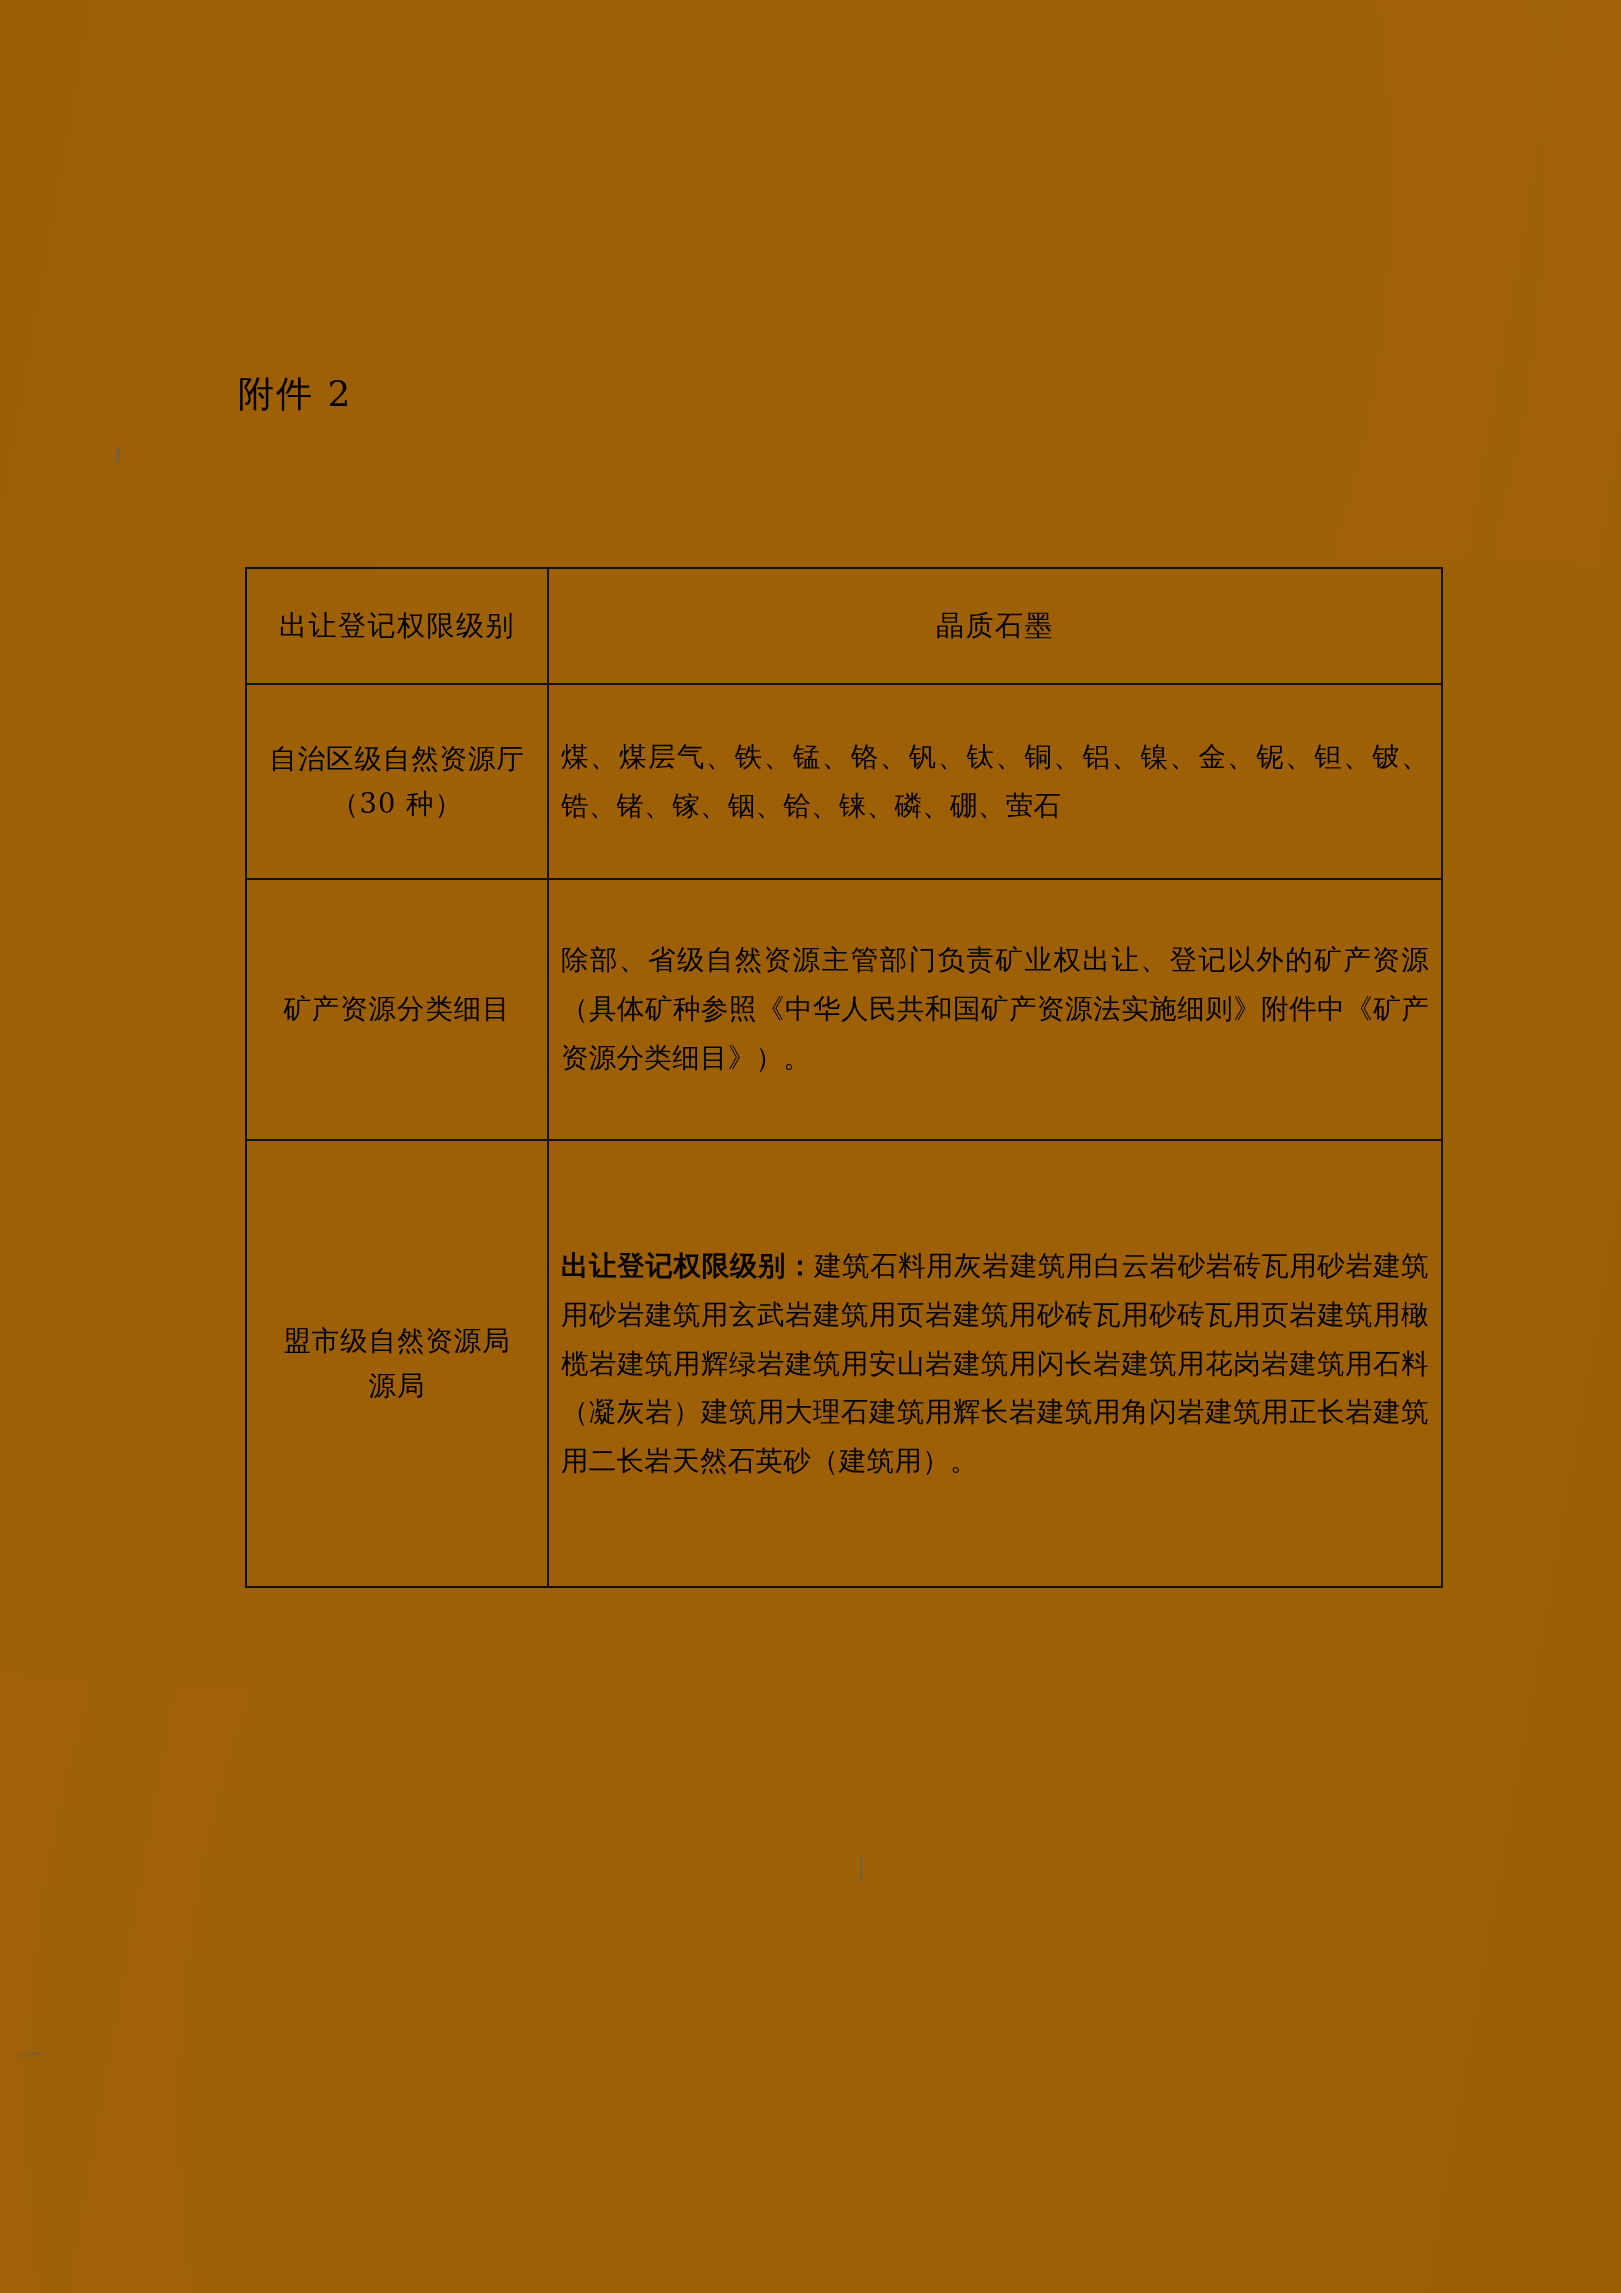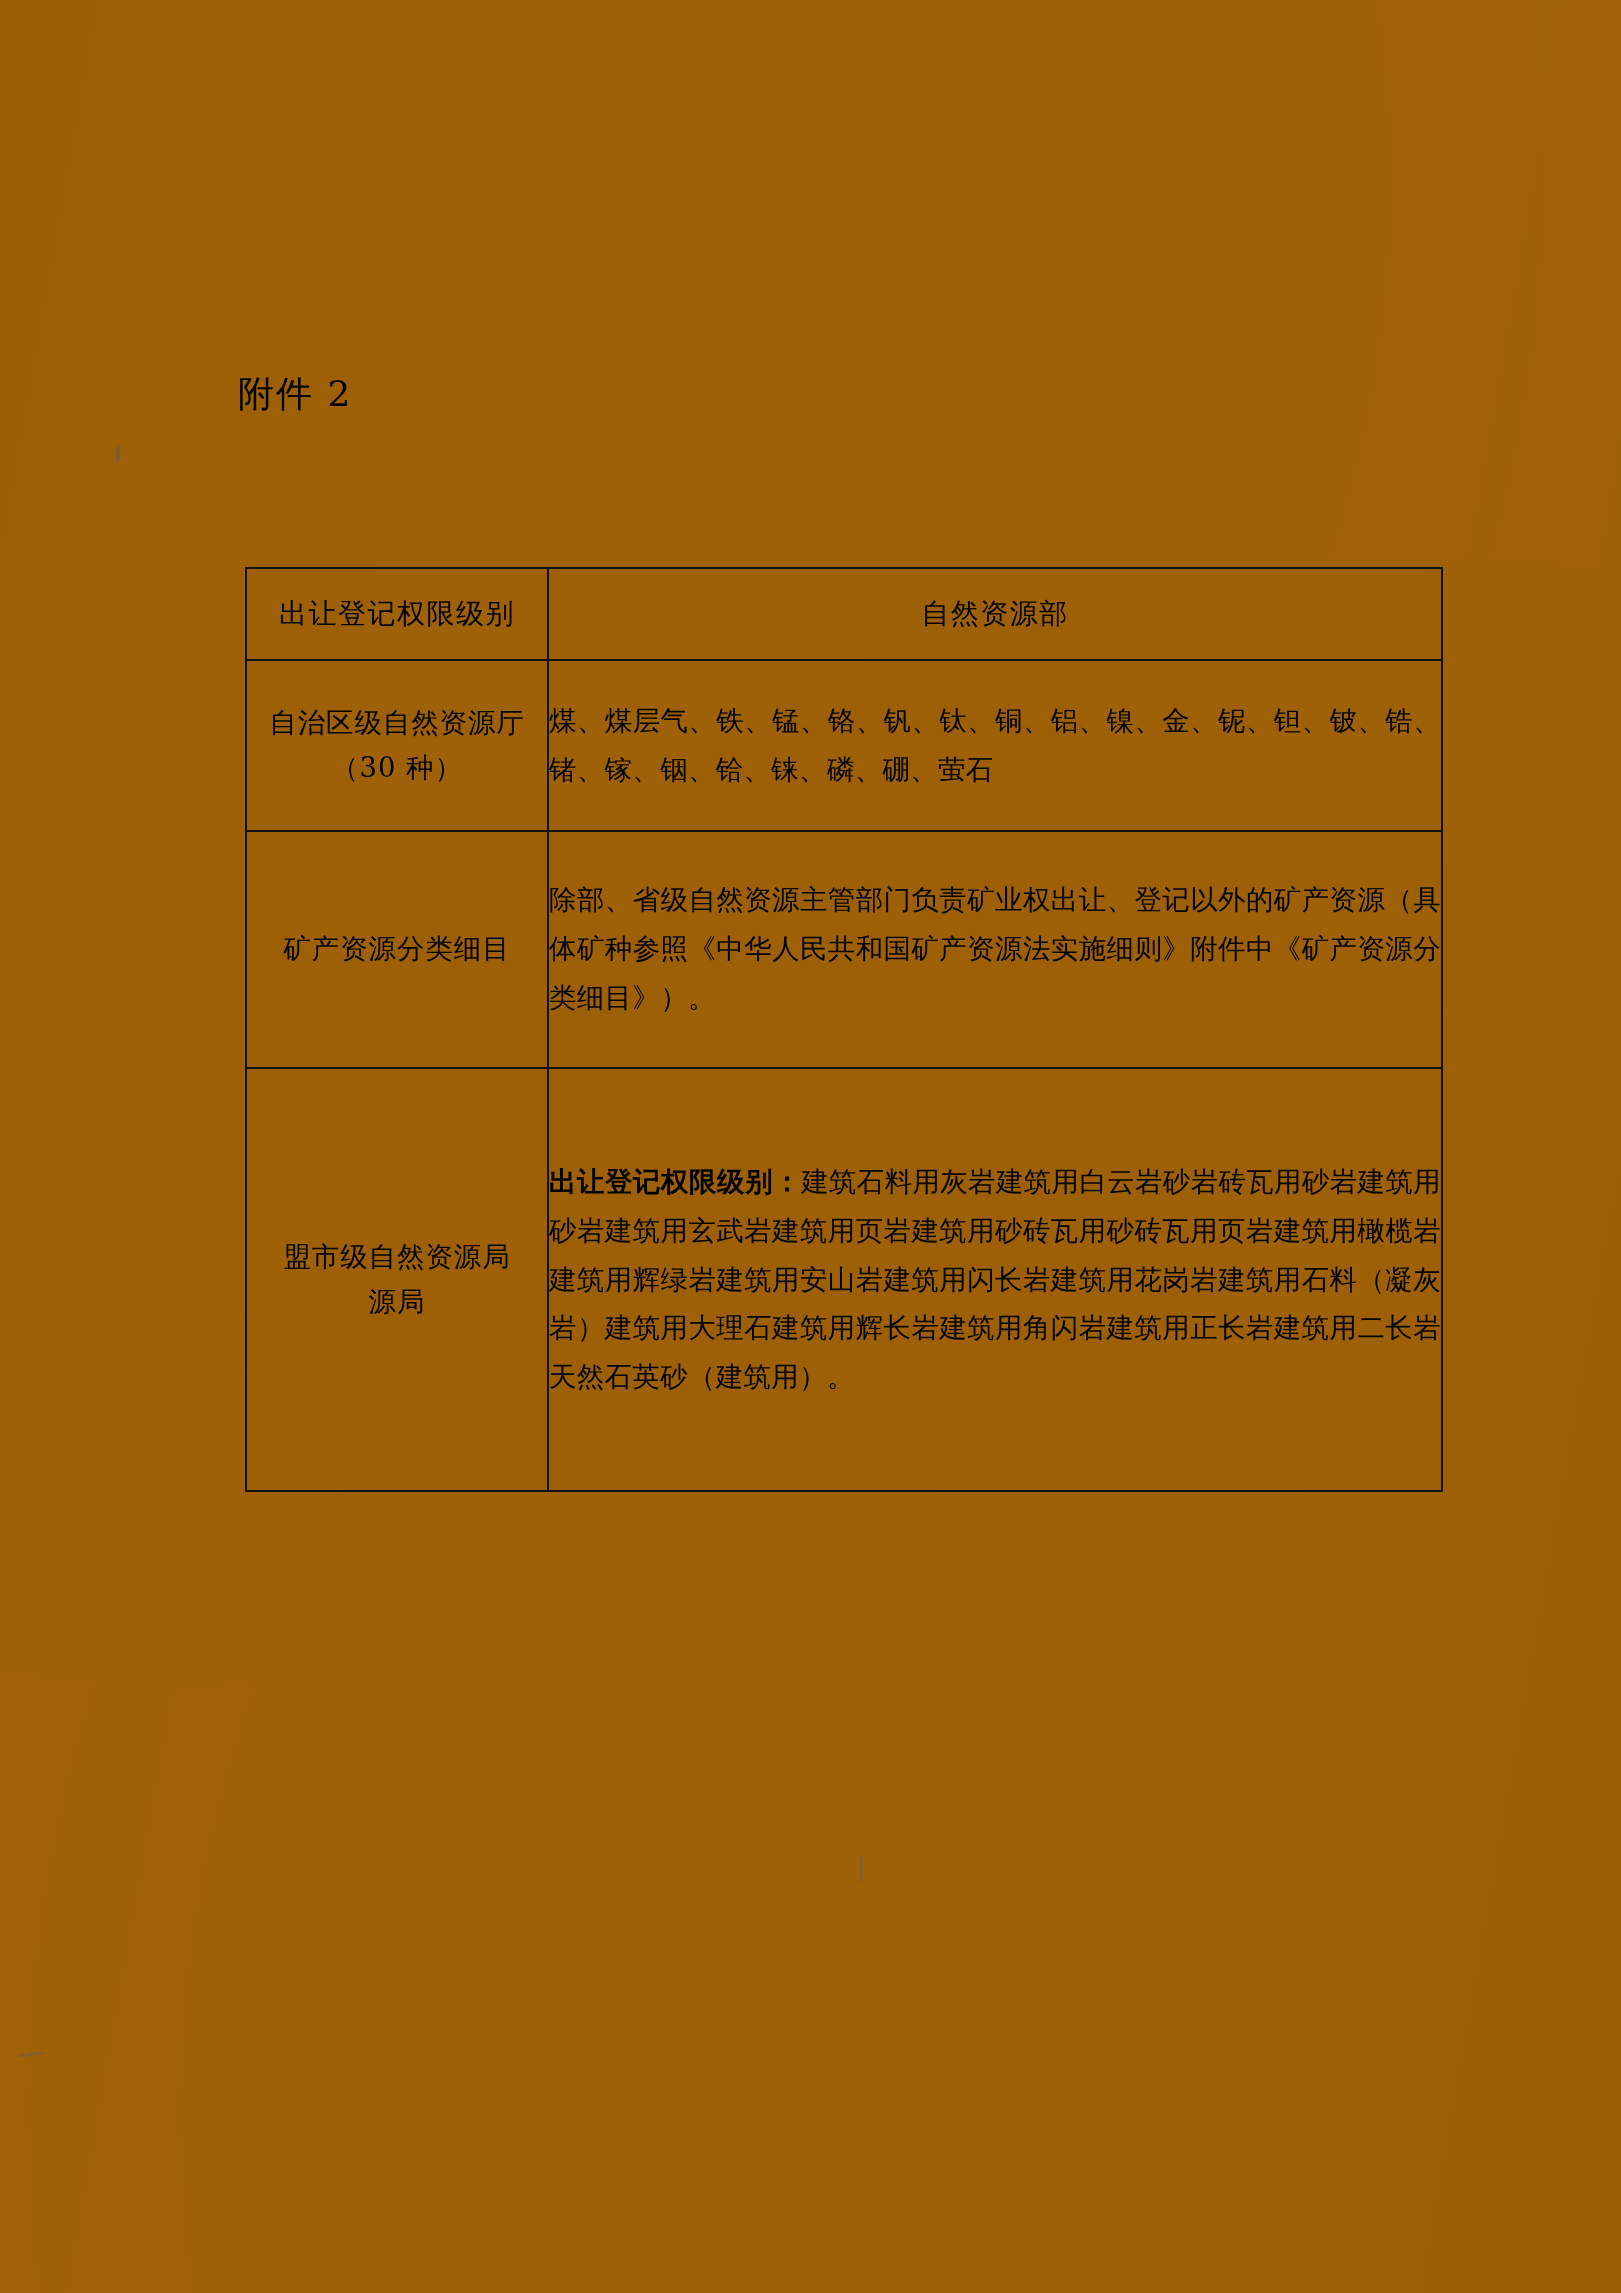--- a/index.html
+++ b/index.html
@@ -79,21 +79,21 @@
   }
   table.perm-table {
     width: 100%;
     border-collapse: collapse;
     table-layout: fixed;
   }
   table.perm-table td,
   table.perm-table th {
     border: 2px solid #111111;
     vertical-align: middle;
-    padding: 0;
+    padding: 12px;
     margin-top: 34px;
   }
   col.col-level { width: 302px; }
   col.col-kind  { width: auto; }
 
   .cell-level {
     text-align: center;
     font-size: 27.4px;
     line-height: 1.62;
     letter-spacing: 1px;
@@ -146,21 +146,21 @@
 
   <div class="table-wrap">
     <table class="perm-table">
       <colgroup>
         <col class="col-level">
         <col class="col-kind">
       </colgroup>
       <tbody>
         <tr class="row-head">
           <td class="cell-head">出让登记权限级别</td>
-          <td class="cell-head">自然资源部</td>
+          <td class="cell-head">晶质石墨</td>
         </tr>
 
 
         <tr class="row-r2">
           <td class="cell-level">
             <span class="level-line">自治区级自然资源厅</span>
             <span class="level-line">（30 种）</span>
           </td>
           <td class="cell-kind">
             <div class="kind-body">

